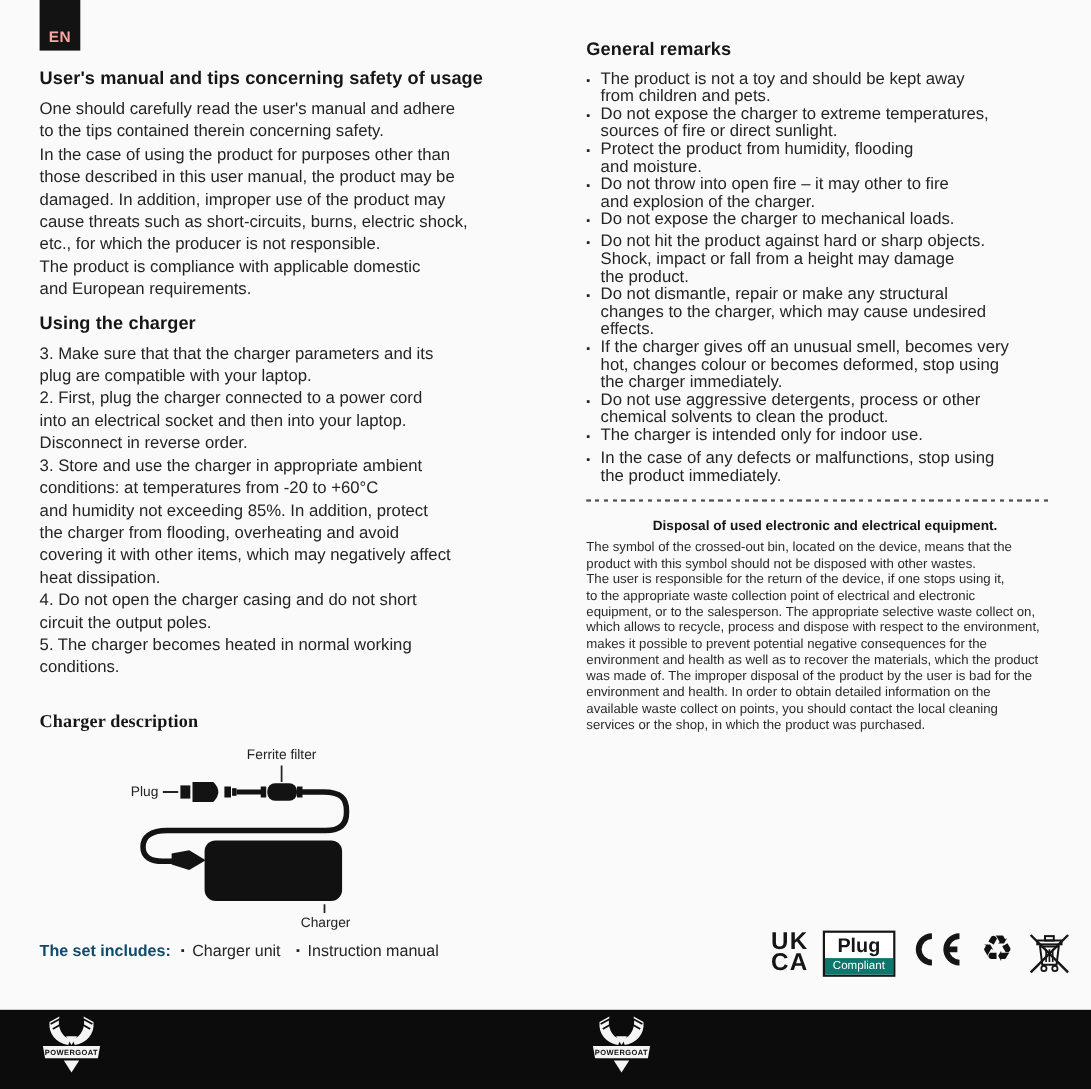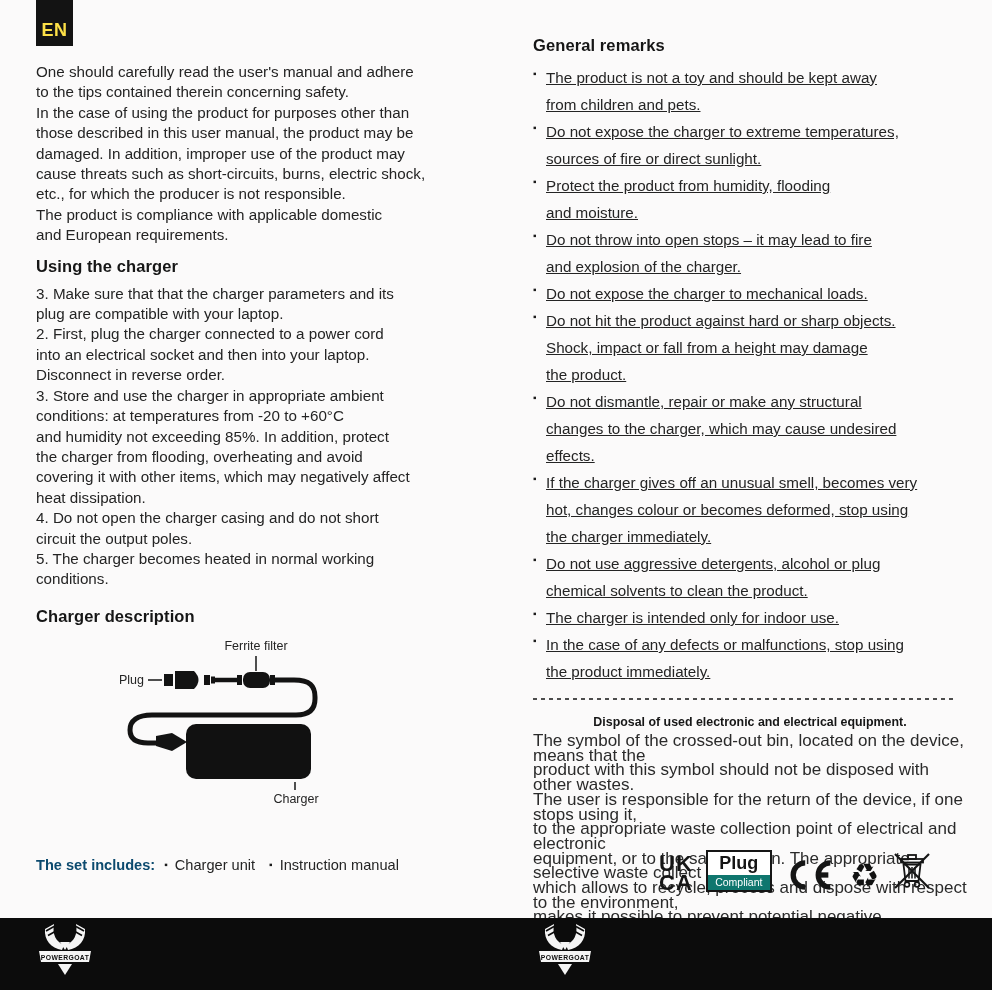--- a/index.html
+++ b/index.html
@@ -9,68 +9,68 @@
     color:#242424;
     background:#ffffff;
   }
   .page{
     position:relative;width:992px;height:990px;
     background:#fbfafa;overflow:hidden;
   }
   
   .lang-badge{
     position:absolute;left:36px;top:0;width:37px;height:46px;
-    background:#131313;color:#fde047;
+    background:#131313;color:#fca5a5;
     display:flex;align-items:flex-end;justify-content:center;
-    font-weight:bold;font-size:18px;padding-bottom:5px;box-sizing:border-box;
+    font-weight:bold;font-size:14px;padding-bottom:5px;box-sizing:border-box;
     letter-spacing:.5px;
   }
   
   .col-left{position:absolute;left:36px;top:62px;width:470px;}
   .col-right{position:absolute;left:533px;top:36px;width:434px;}
   h2{font-size:16.5px;margin:0;color:#161616;letter-spacing:.1px;}
   .body-text{
     font-size:15.2px;line-height:20.4px;white-space:pre-line;margin:0;
   }
   .safety-heading{margin-bottom:9px;}
   .using-heading{margin-top:11px;margin-bottom:8px;}
   .steps{margin:0;}
   .step{font-size:15.2px;line-height:20.4px;white-space:pre-line;}
-  .description-heading{margin-top:17px;}
+  .description-heading{margin-top:28px;font-family:Liberation Serif, serif;}
   
   .diagram{margin:4px 0 0 22px;display:block;}
   
   .set-includes{
     position:absolute;left:36px;top:857px;
     display:flex;align-items:baseline;gap:9px;font-size:14.6px;
   }
   .set-includes .label{font-weight:bold;color:#0c4a6e;}
   .inline-item{display:flex;align-items:baseline;gap:7px;}
   .sq-bullet{font-size:10px;position:relative;top:-2px;color:#1c1c1c;}
   
   .remarks-heading{margin-bottom:9px;}
   .bullet-list{margin:0;}
   .bullet-row{display:flex;align-items:flex-start;}
   .bullet-row .sq-bullet{width:13px;flex:0 0 13px;font-size:10px;line-height:20.4px;top:0;}
-  .bullet-row .bullet-text{font-size:15.2px;line-height:27px;white-space:pre-line;text-decoration:underline;}
+  .bullet-row .bullet-text{font-size:15.2px;line-height:16px;white-space:pre-line;}
   
   .dashed-divider{
     margin-top:13px;height:2px;width:424px;
     background:repeating-linear-gradient(90deg,#4d4d4d 0 4px,transparent 4px 8px);
   }
   .disposal-heading{
     margin-top:15px;font-size:12.4px;font-weight:bold;color:#161616;text-align:center;
   }
   .disposal-body{
-    margin-top:5px;font-size:17px;line-height:14.7px;white-space:pre-line;color:#2a2a2a;
+    margin-top:5px;font-size:12px;line-height:14.7px;white-space:pre-line;color:#2a2a2a;
   }
   
   .certs{
-    position:absolute;left:659px;top:846px;height:46px;
-    display:flex;align-items:flex-end;gap:13px;color:#151515;
+    position:absolute;left:701px;top:846px;height:46px;
+    display:flex;align-items:flex-start;gap:13px;color:#151515;
   }
   .ukca{font-weight:bold;font-size:22px;line-height:19px;text-align:center;letter-spacing:1px;}
   .rohs{
     width:62px;border:2.5px solid #151515;text-align:center;background:#fff;
   }
   .rohs-top{font-weight:bold;font-size:18px;line-height:23px;color:#151515;}
   .rohs-bottom{background:#0f766e;color:#fff;font-size:10.5px;line-height:14px;padding-bottom:1px;}
   .recycle-glyph{font-size:33px;line-height:33px;color:#111;}
   
   .footer{
@@ -82,20 +82,21 @@
   svg text{font-family:"Liberation Sans",sans-serif;}
 </style>
 </head>
 <body>
 
 <div class="page">
 
   <div class="lang-badge">EN</div>
 
   <div class="col-left">
+    <h2 class="safety-heading">User's manual and tips concerning safety of usage</h2>
     <p class="body-text">One should carefully read the user's manual and adhere
 to the tips contained therein concerning safety.
 In the case of using the product for purposes other than
 those described in this user manual, the product may be
 damaged. In addition, improper use of the product may
 cause threats such as short-circuits, burns, electric shock,
 etc., for which the producer is not responsible.
 The product is compliance with applicable domestic
 and European requirements.</p>
 
@@ -183,21 +184,21 @@
         </div>
 
         <div class="bullet-row">
           <span class="sq-bullet">▪</span>
           <span class="bullet-text">Protect the product from humidity, flooding
 and moisture.</span>
         </div>
 
         <div class="bullet-row">
           <span class="sq-bullet">▪</span>
-          <span class="bullet-text">Do not throw into open stops – it may lead to fire
+          <span class="bullet-text">Do not throw into open fire – it may other to fire
 and explosion of the charger.</span>
         </div>
 
         <div class="bullet-row">
           <span class="sq-bullet">▪</span>
           <span class="bullet-text">Do not expose the charger to mechanical loads.</span>
         </div>
 
         <div class="bullet-row">
           <span class="sq-bullet">▪</span>
@@ -215,21 +216,21 @@
 
         <div class="bullet-row">
           <span class="sq-bullet">▪</span>
           <span class="bullet-text">If the charger gives off an unusual smell, becomes very
 hot, changes colour or becomes deformed, stop using
 the charger immediately.</span>
         </div>
 
         <div class="bullet-row">
           <span class="sq-bullet">▪</span>
-          <span class="bullet-text">Do not use aggressive detergents, alcohol or plug
+          <span class="bullet-text">Do not use aggressive detergents, process or other
 chemical solvents to clean the product.</span>
         </div>
 
         <div class="bullet-row">
           <span class="sq-bullet">▪</span>
           <span class="bullet-text">The charger is intended only for indoor use.</span>
         </div>
 
         <div class="bullet-row">
           <span class="sq-bullet">▪</span>

